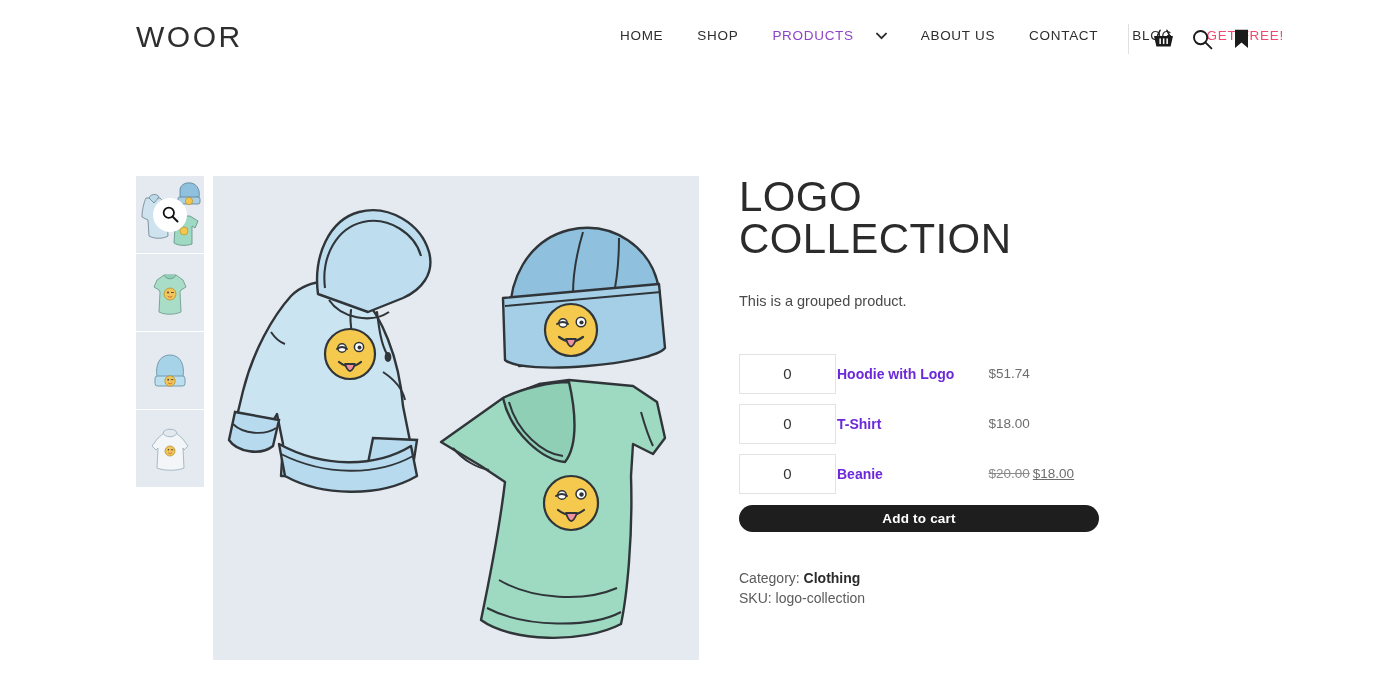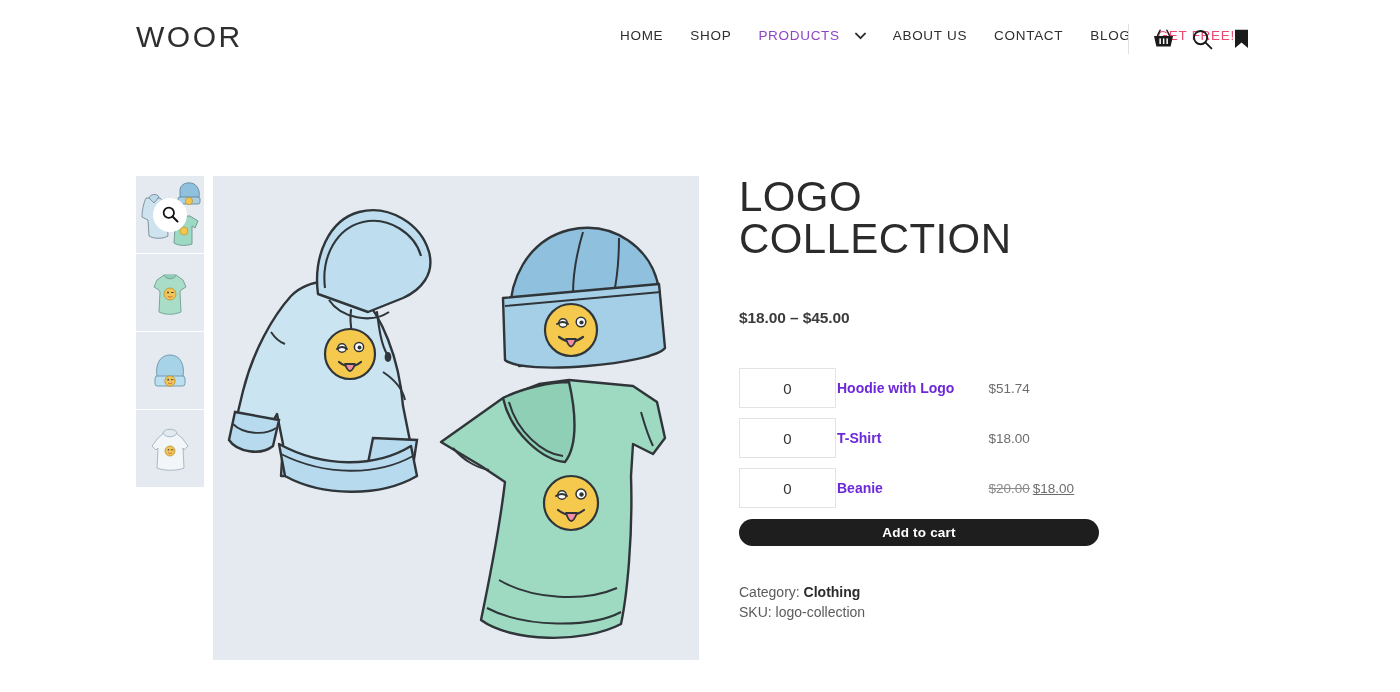--- a/index.html
+++ b/index.html
@@ -38,21 +38,21 @@
     font-family: "Liberation Sans", sans-serif;
     line-height: 1;
     cursor: pointer;
   }
   .main-nav {
     position: absolute;
     left: 620px;
     top: 28px;
     display: flex;
     align-items: center;
-    gap: 8px;
+    gap: 15px;
   }
   .nav-item {
     font-size: 13.5px;
     letter-spacing: 0.7px;
     color: #2e2e2e;
     text-decoration: none;
     margin-right: 19px;
     cursor: pointer;
     white-space: nowrap;
     font-weight: 400;
@@ -456,22 +456,22 @@
         <path d="M345 334 q13 10 26 0" fill="none" stroke="#2f3538" stroke-width="2.2" stroke-linecap="round"></path>
         <path d="M353 337 q5 16 11 0 z" fill="#f28fa0" stroke="#2f3538" stroke-width="1.8" stroke-linejoin="round"></path>
       </g>
     </svg>
   </div>
 
   <div class="summary">
 
     <h1 class="product-title">LOGO COLLECTION</h1>
 
-    <div class="price-range">$18.00 – $45.00</div>
-
+
+    <div class="short-desc">This is a grouped product.</div>
 
     <table class="grouped-table">
       <tbody>
         <tr>
           <td class="qty-cell">
             <input class="qty-input" type="text" value="0" style="">
           </td>
           <td class="item-label">Hoodie with Logo</td>
           <td class="item-price">$51.74</td>
         </tr>

